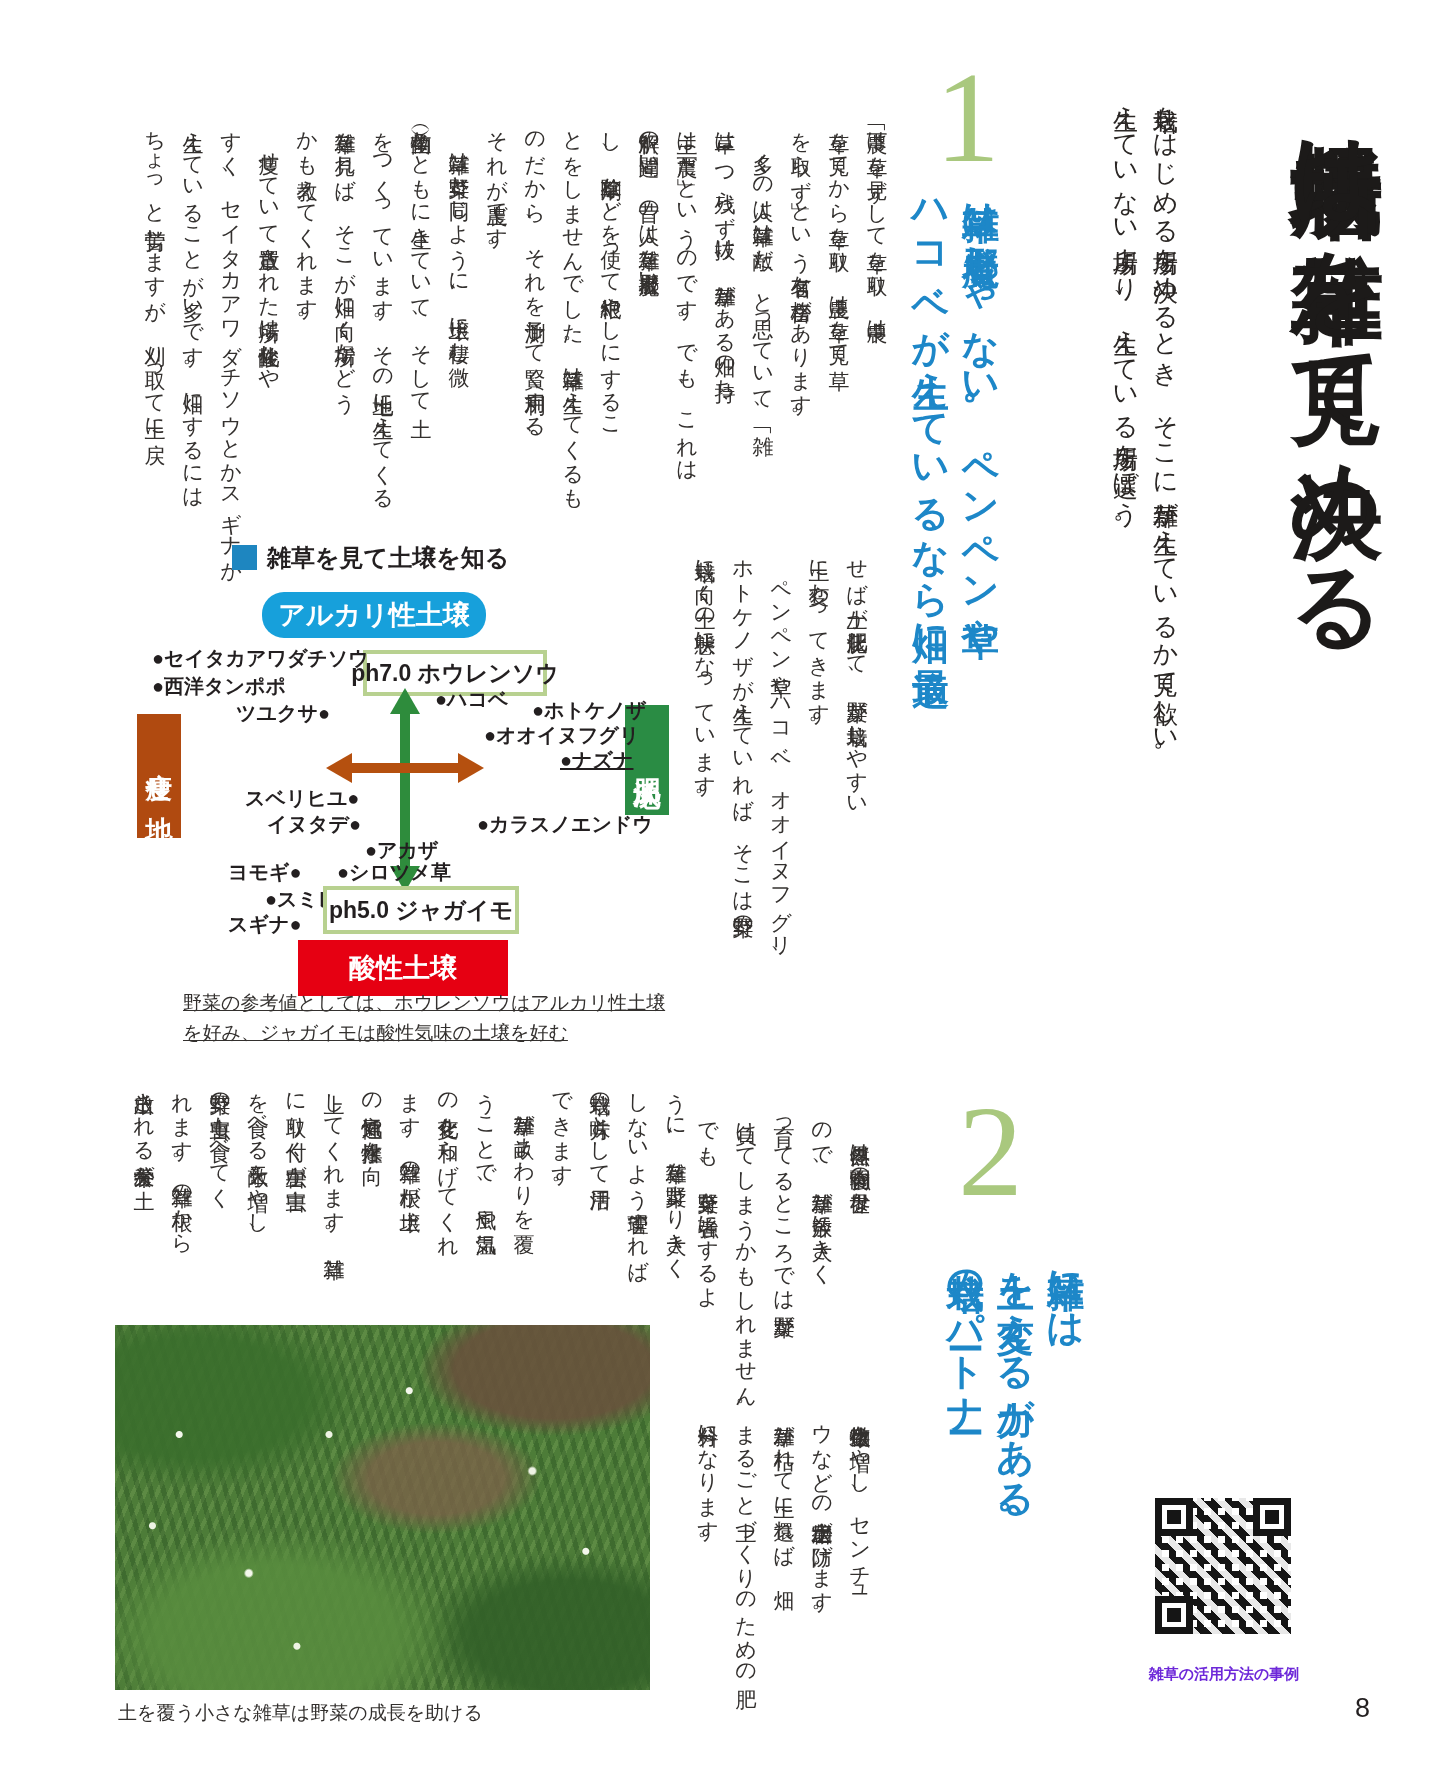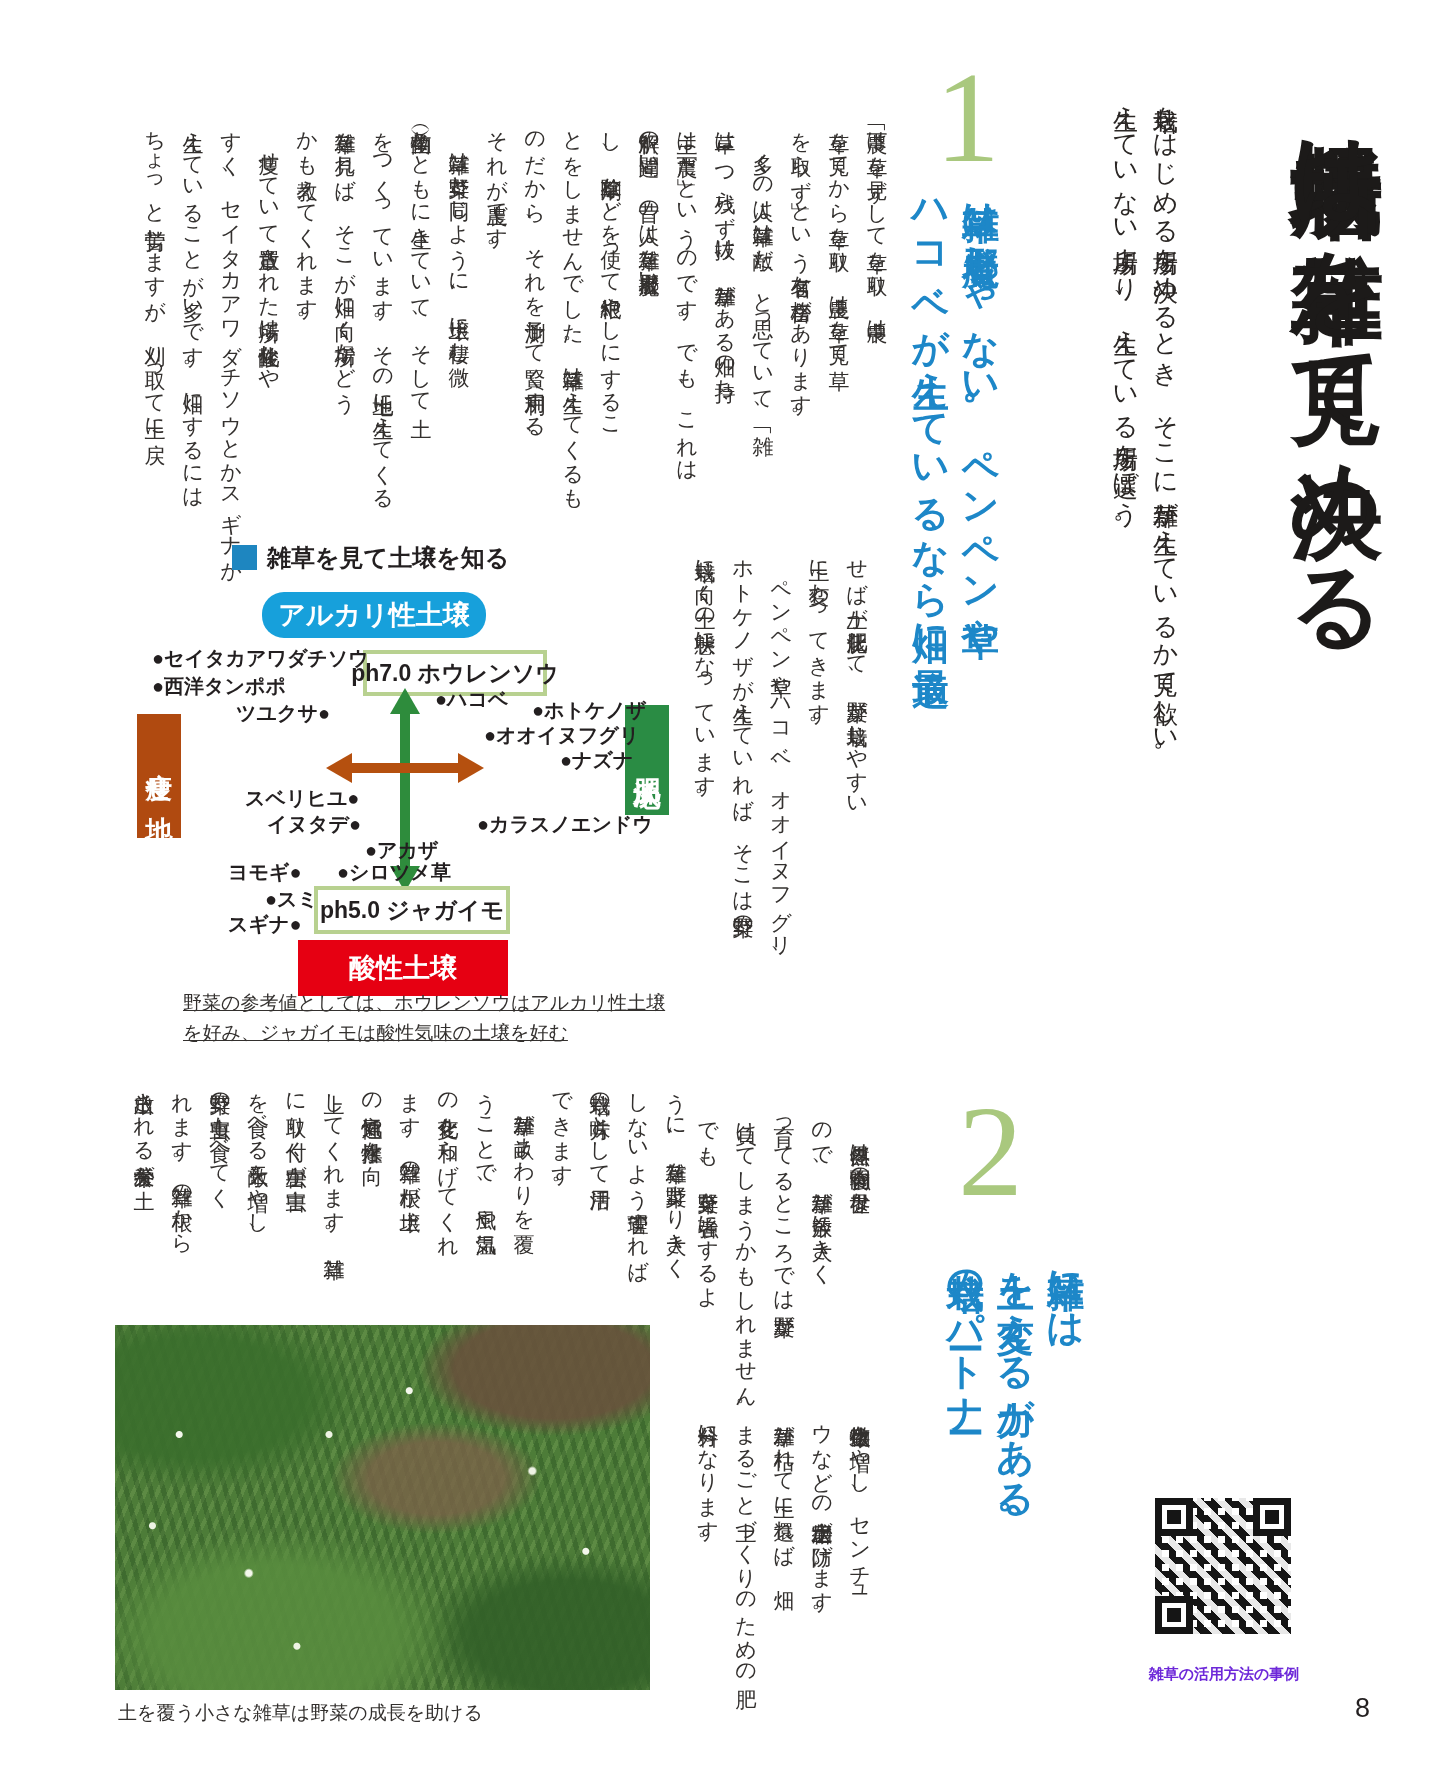--- a/index.html
+++ b/index.html
@@ -51,21 +51,21 @@
   .alkaline-box{left:152px;top:57px;width:224px;height:46px;background:var(--alkaline-blue,#17a0db);border-radius:22px;}
   .acid-box{left:188px;top:405px;width:210px;height:56px;background:var(--acid-red,#e60012);}
   .poor-box{left:27px;top:179px;width:44px;height:124px;background:var(--poor-brown,#b04a10);
     writing-mode:vertical-rl;letter-spacing:6px;}
   .fertile-box{left:515px;top:170px;width:44px;height:110px;background:var(--fertile-green,#2a8c44);
     writing-mode:vertical-rl;letter-spacing:2px;}
   .ph-box{border:4px solid var(--ph-border-green,#b8d190);background:#fff;
     display:flex;align-items:center;justify-content:center;
     font-weight:700;font-size:23px;color:#231f20;white-space:nowrap;text-align:right;}
   .ph7-box{left:253px;top:115px;width:176px;height:38px;}
-  .ph5-box{left:204px;top:351px;width:188px;height:40px;}
+  .ph5-box{left:213px;top:351px;width:188px;height:40px;}
   .weed{font-size:20px;font-weight:700;color:#231f20;white-space:nowrap;position:absolute;margin-left:32px;}
   .axis-arrows{left:210px;top:145px;}
   .diagram-caption{left:73px;top:453px;width:500px;font-size:19px;line-height:30px;color:#33302e;}
   .diagram-caption div{position:static;text-decoration:underline;}
   
   .photo{
     position:absolute;left:115px;top:1325px;width:535px;height:365px;
     background-color:#4d7c38;
     background-image:
       radial-gradient(circle 4px at 12% 30%, #f4f7ec 0 3px, transparent 4px),
@@ -167,21 +167,21 @@
       <polygon points="164,88 138,73 138,103" fill="var(--arrow-rust,#b5500f)"></polygon>
     </svg>
 
     <div id="weed-layer">
         <span class="weed" style="left: 10px; top: 110px;">●セイタカアワダチソウ</span>
         <span class="weed" style="left: 10px; top: 138px;">●西洋タンポポ</span>
         <span class="weed" style="left: 94px; top: 165px;">ツユクサ●</span>
         <span class="weed" style="left: 293px; top: 151px;">●ハコベ</span>
         <span class="weed" style="left: 390px; top: 162px;">●ホトケノザ</span>
         <span class="weed" style="left: 342px; top: 187px;">●オオイヌフグリ</span>
-        <span class="weed" style="left: 418px; top: 212px;">●ナズナ</span>
+        <span class="weed" style="left: 418px; top: 212px; text-decoration: underline;">●ナズナ</span>
         <span class="weed" style="left: 103px; top: 250px;">スベリヒユ●</span>
         <span class="weed" style="left: 125px; top: 276px;">イヌタデ●</span>
         <span class="weed" style="left: 335px; top: 276px;">●カラスノエンドウ</span>
         <span class="weed" style="left: 223px; top: 302px;">●アカザ</span>
         <span class="weed" style="left: 86px; top: 324px;">ヨモギ●</span>
         <span class="weed" style="left: 195px; top: 324px;">●シロツメ草</span>
         <span class="weed" style="left: 123px; top: 351px;">●スミレ</span>
         <span class="weed" style="left: 86px; top: 376px;">スギナ●</span>
       </div>
 

